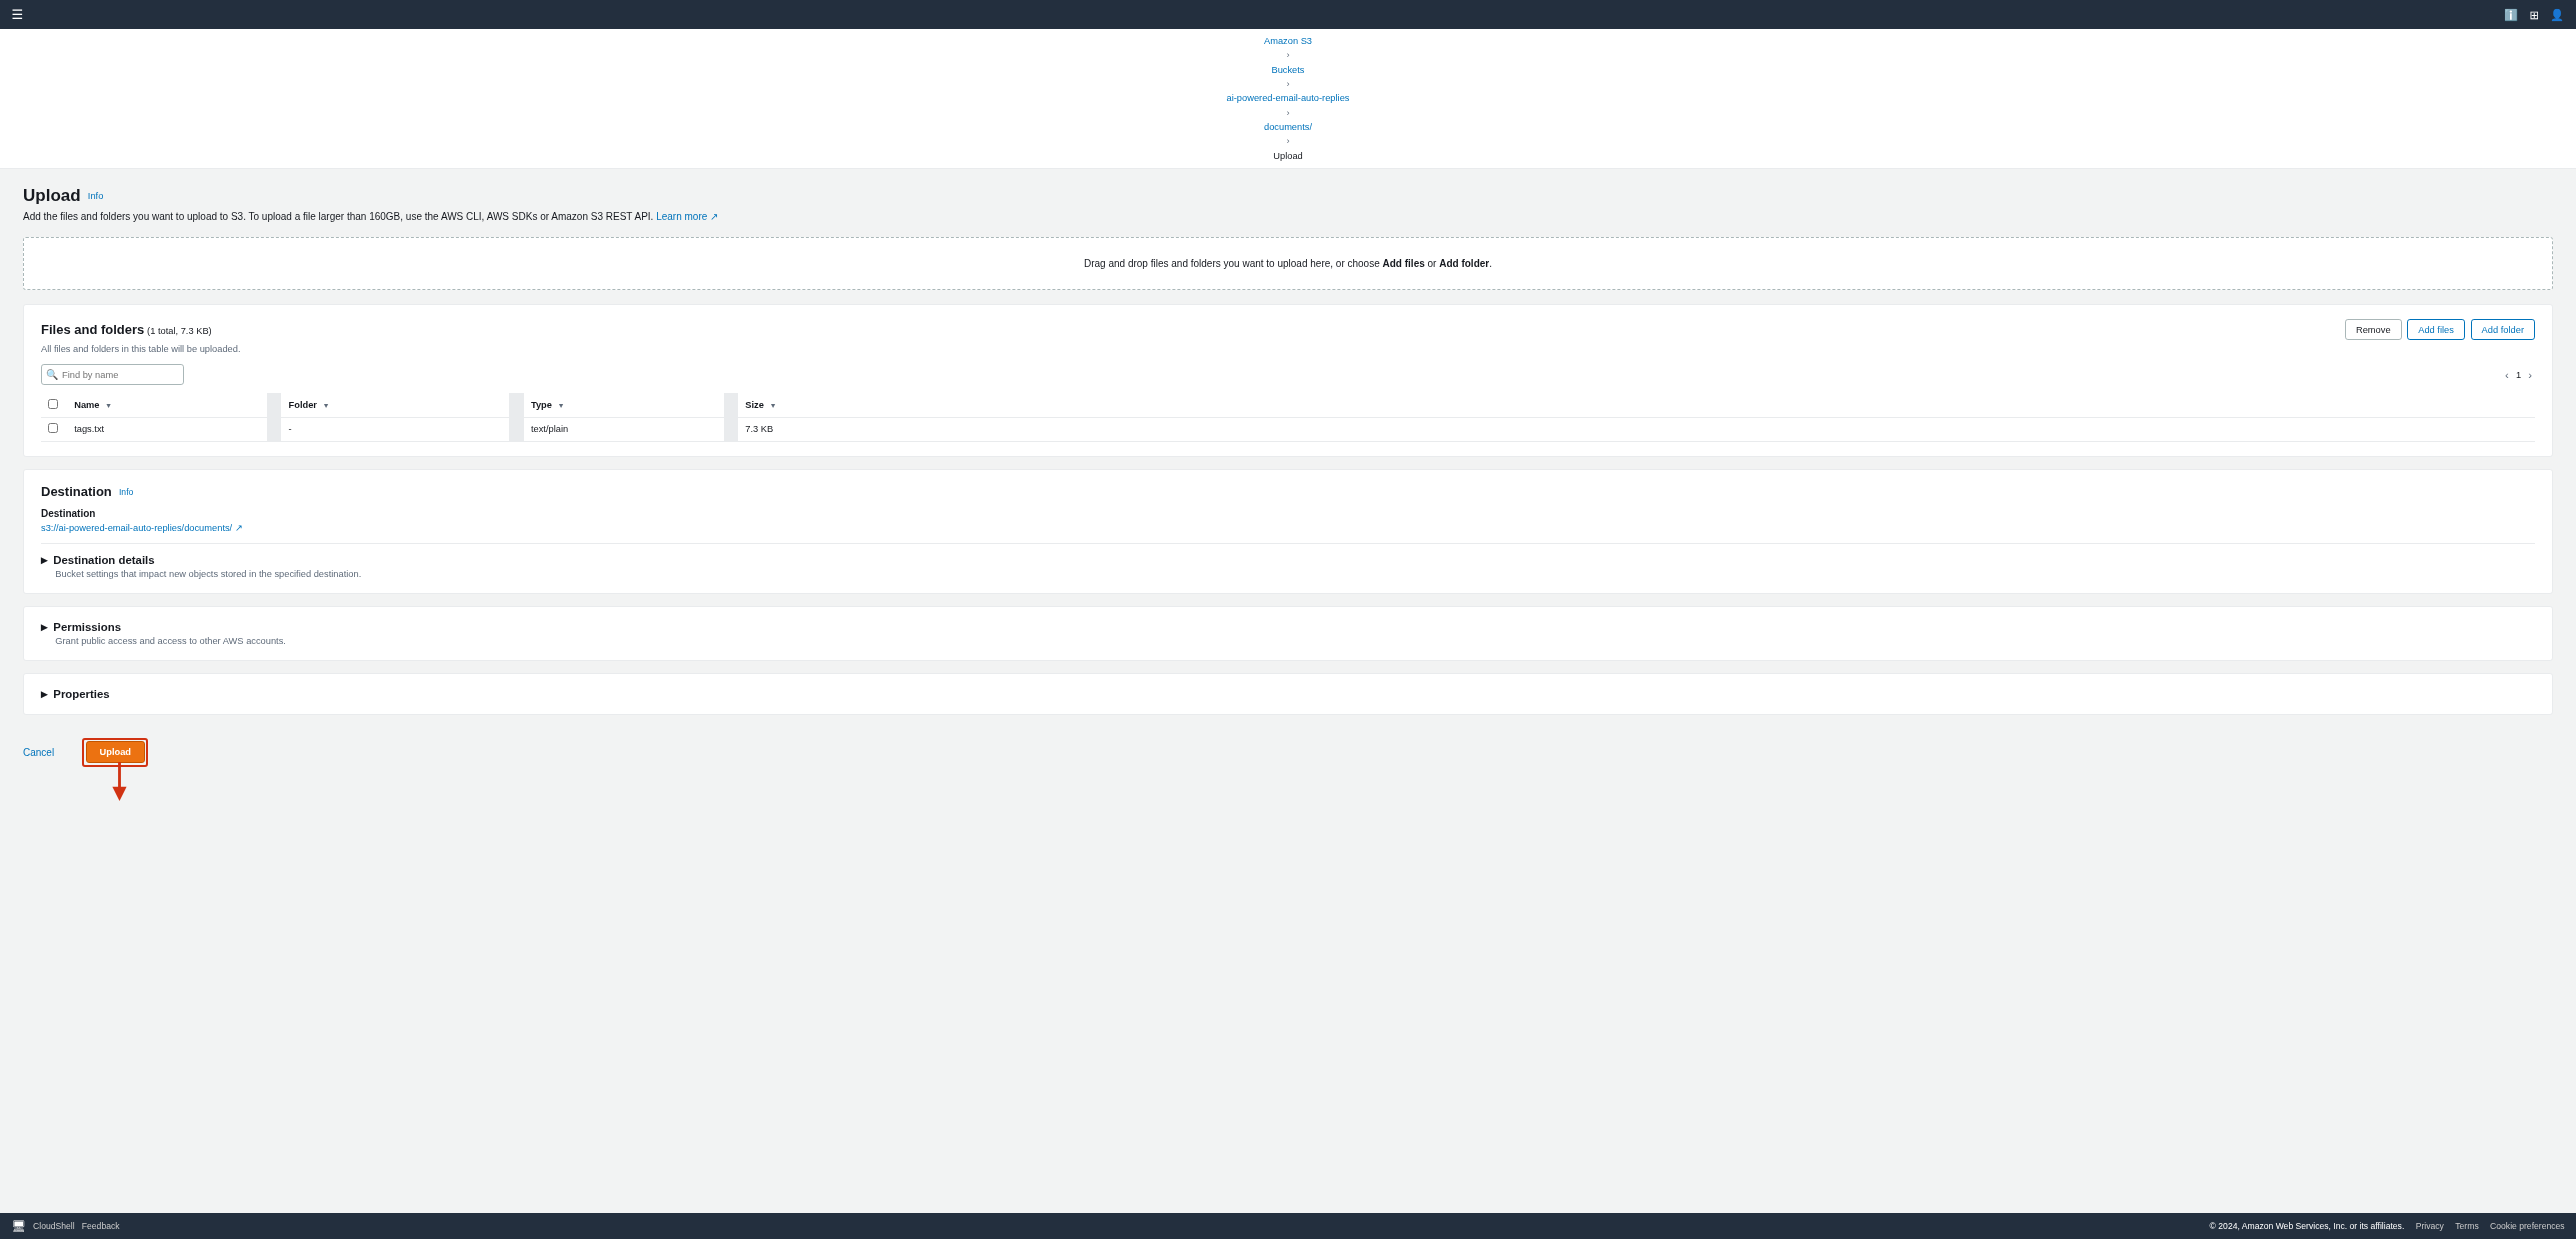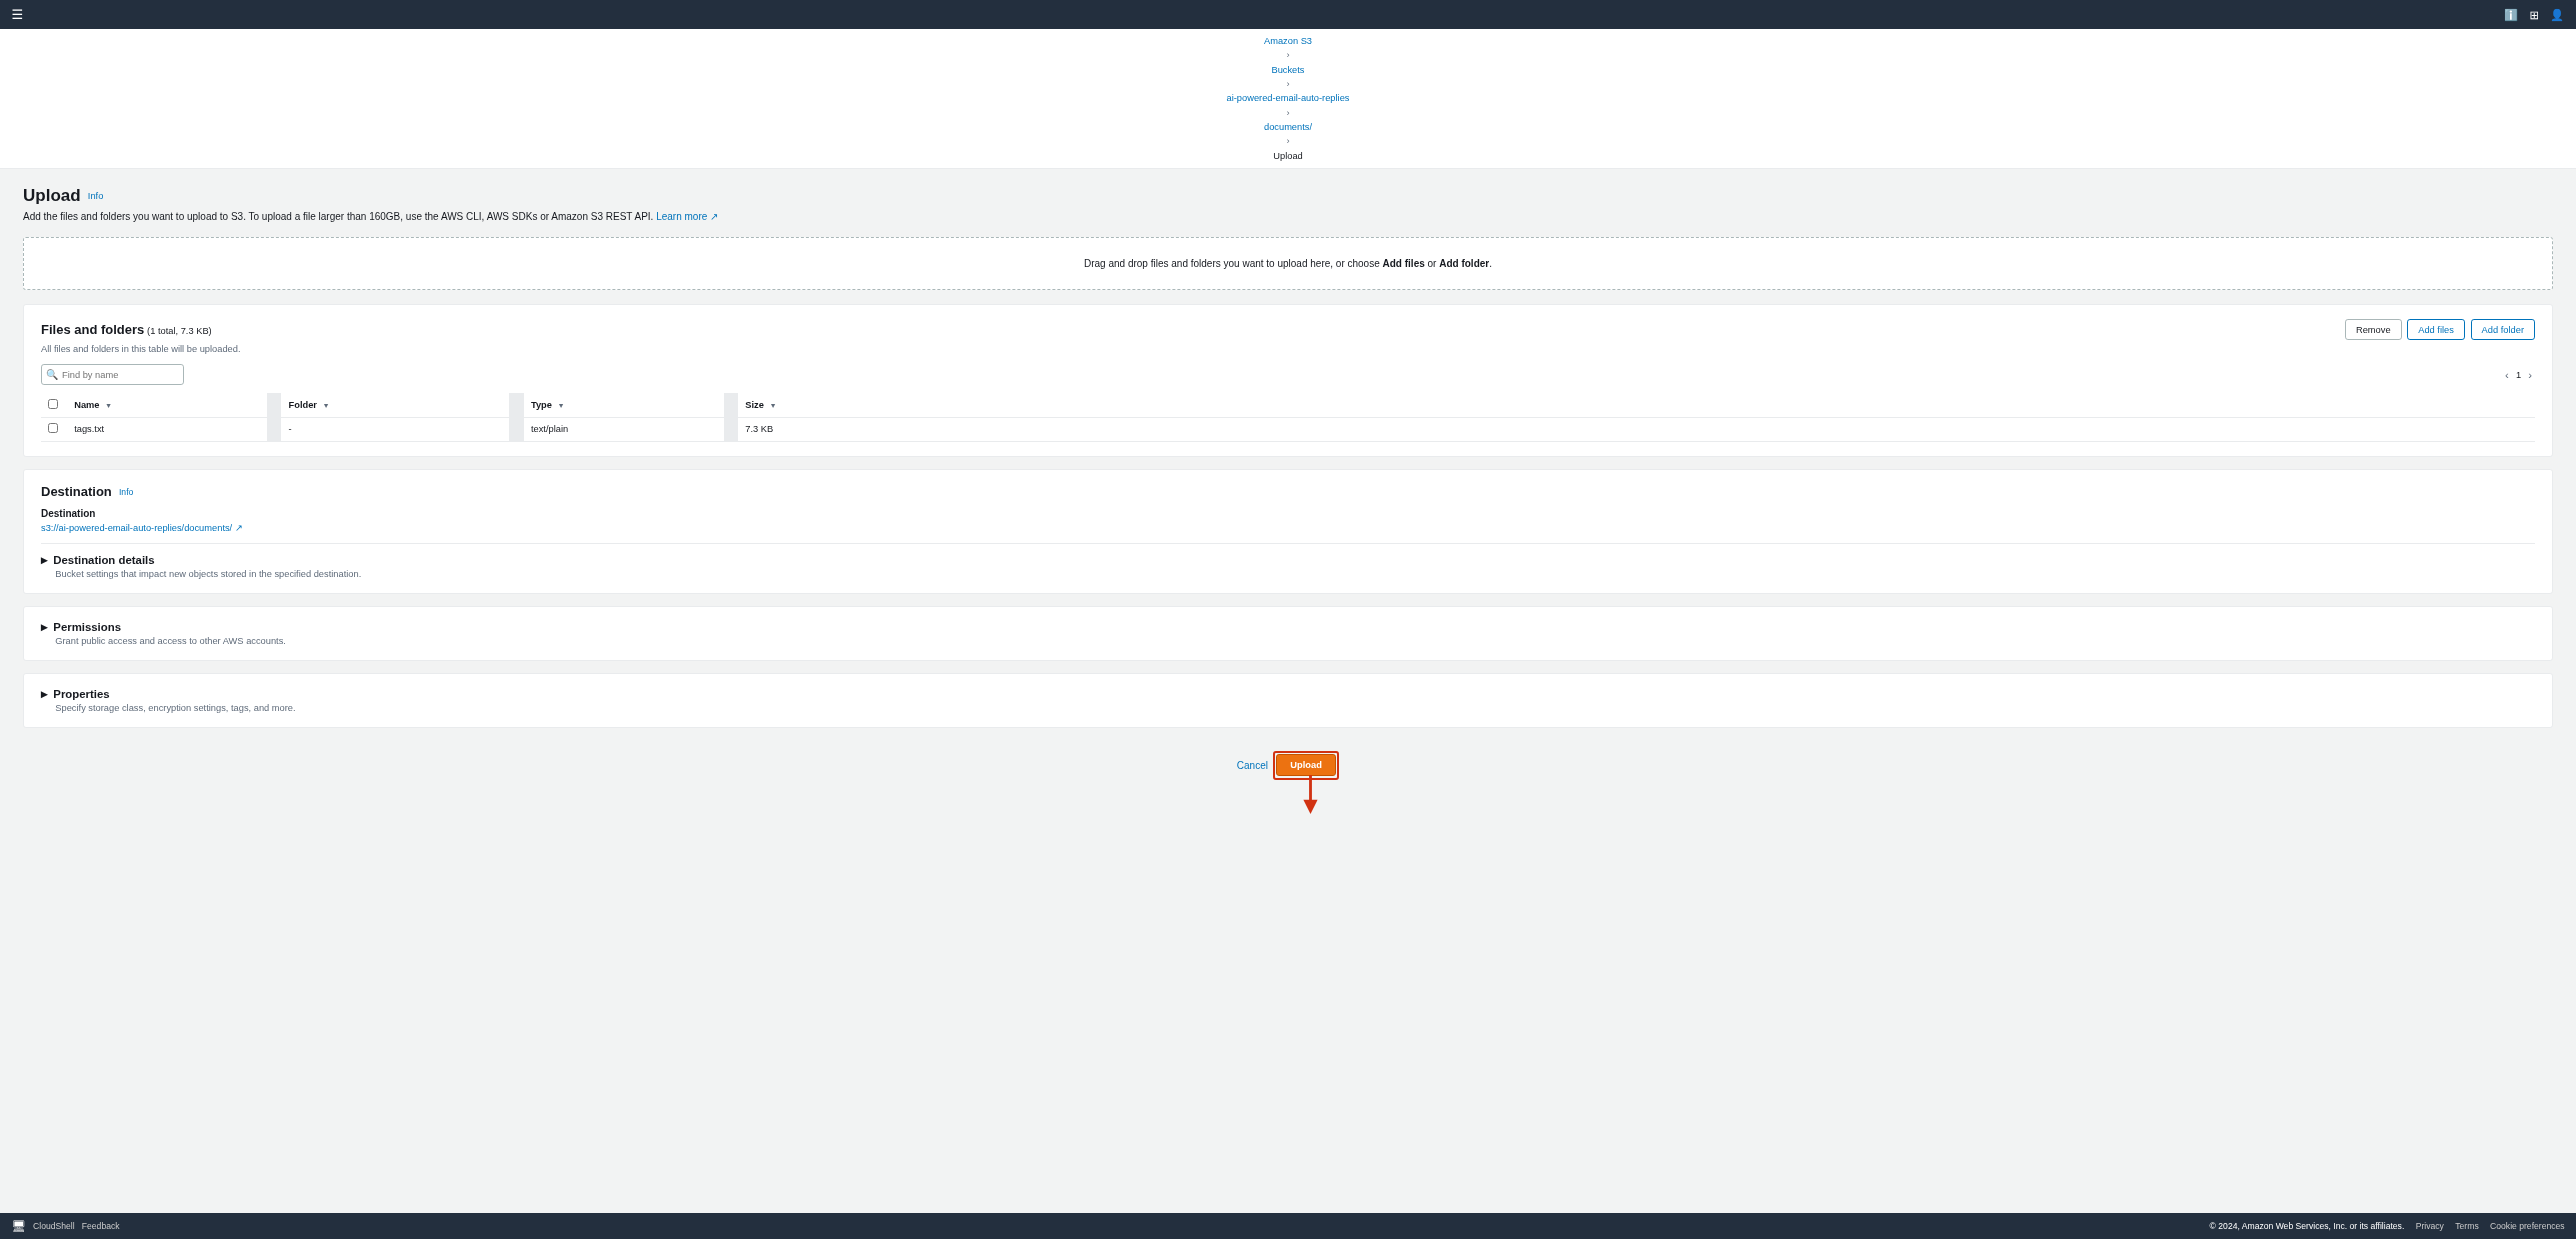--- a/index.html
+++ b/index.html
@@ -280,23 +280,23 @@
       font-size: 9.3px;
       color: #5f6b7a;
       margin-top: 2.9px;
       margin-left: 14.3px;
     }
     .triangle { font-size: 8.6px; color: #16191f; }
 
     
     .action-row {
       display: flex;
-      justify-content: center;
-      align-items: center;
-      gap: 5px;
+      justify-content: flex-start;
+      align-items: center;
+      gap: 28px;
       padding: 11.4px 0;
       margin-top: 5.7px;
     }
     .cancel-link {
       color: #0073bb;
       font-size: 10px;
       text-decoration: none;
       cursor: pointer;
       background: none;
       border: none;
@@ -511,21 +511,20 @@
       <span>Permissions</span>
     </div>
     <p class="collapsible-desc">Grant public access and access to other AWS accounts.</p>
   </div>
 
   <div class="card">
     <div class="collapsible-header">
       <span class="triangle">▶</span>
       <span>Properties</span>
     </div>
-    <p class="collapsible-desc">Specify storage class, encryption settings, tags, and more.</p>
   </div>
 
   <div class="action-row">
     <button class="cancel-link">Cancel</button>
     <div class="upload-btn-wrapper">
       <div class="red-box">
         <button class="btn btn-upload">Upload</button>
       </div>
       
       <div class="arrow-container">

